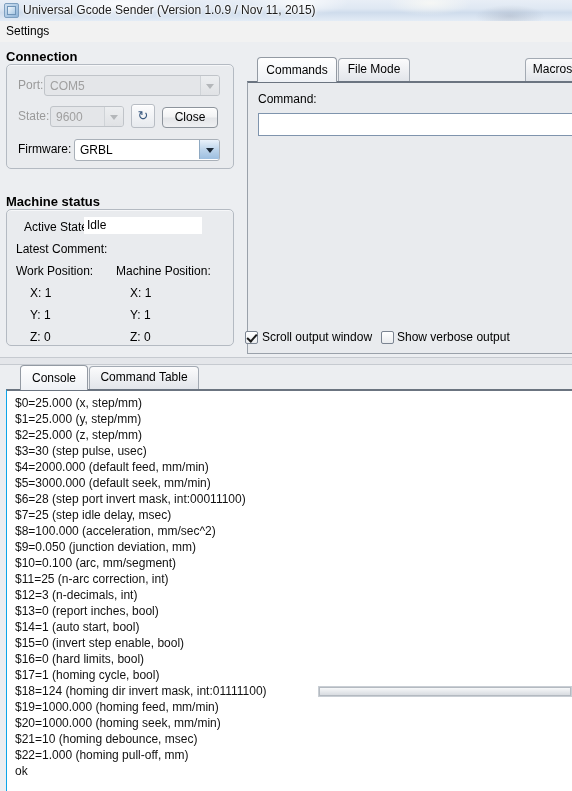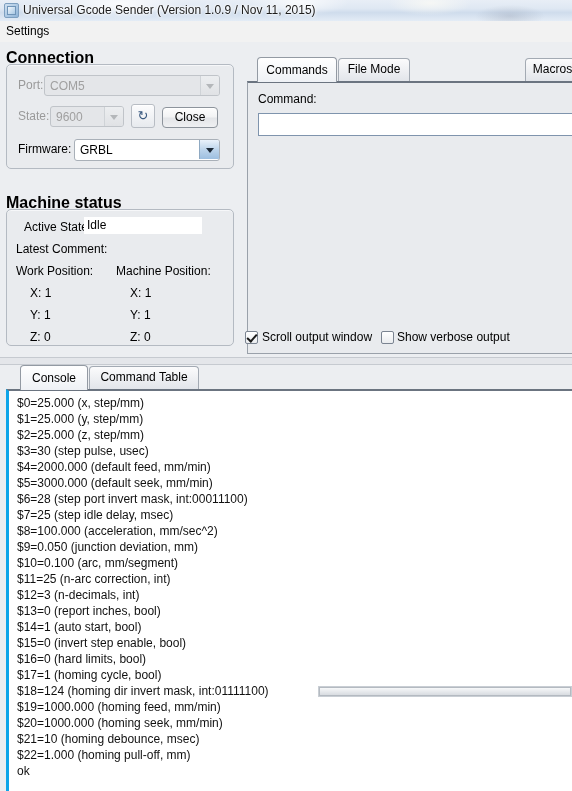--- a/index.html
+++ b/index.html
@@ -85,21 +85,21 @@
   .appbg {
     position: absolute;
     left: 0; top: 42px;
     width: 572px; height: 749px;
     background: #eceef1;
   }
 
   
   .group-title {
     position: absolute;
-    font-size: 16px;
+    font-size: 13px;
     font-weight: bold;
     color: #000;
     white-space: nowrap;
   }
   .group-box {
     position: absolute;
     background: #e9ebee;
     border: 1px solid #b4bac2;
     border-radius: 5px;
     box-sizing: border-box;
@@ -361,21 +361,21 @@
   }
   #tab-console { left: 10px; width: 68px; }
   #tab-command-table { left: 79px; width: 110px; }
 
   #console-output {
     position: absolute;
     left: 6px; top: 389px;
     width: 566px; height: 402px;
     background: #ffffff;
     border-top: 2px solid #6b7480;
-    border-left: 3px solid #0ea5e9;
+    border-left: 1px solid #0ea5e9;
     box-sizing: border-box;
     overflow: hidden;
   }
   #console-lines {
     position: absolute;
     left: 8px; top: 4px;
     font-family: "Liberation Sans", sans-serif;
     font-size: 12px;
     line-height: 16px;
     color: #111111;

